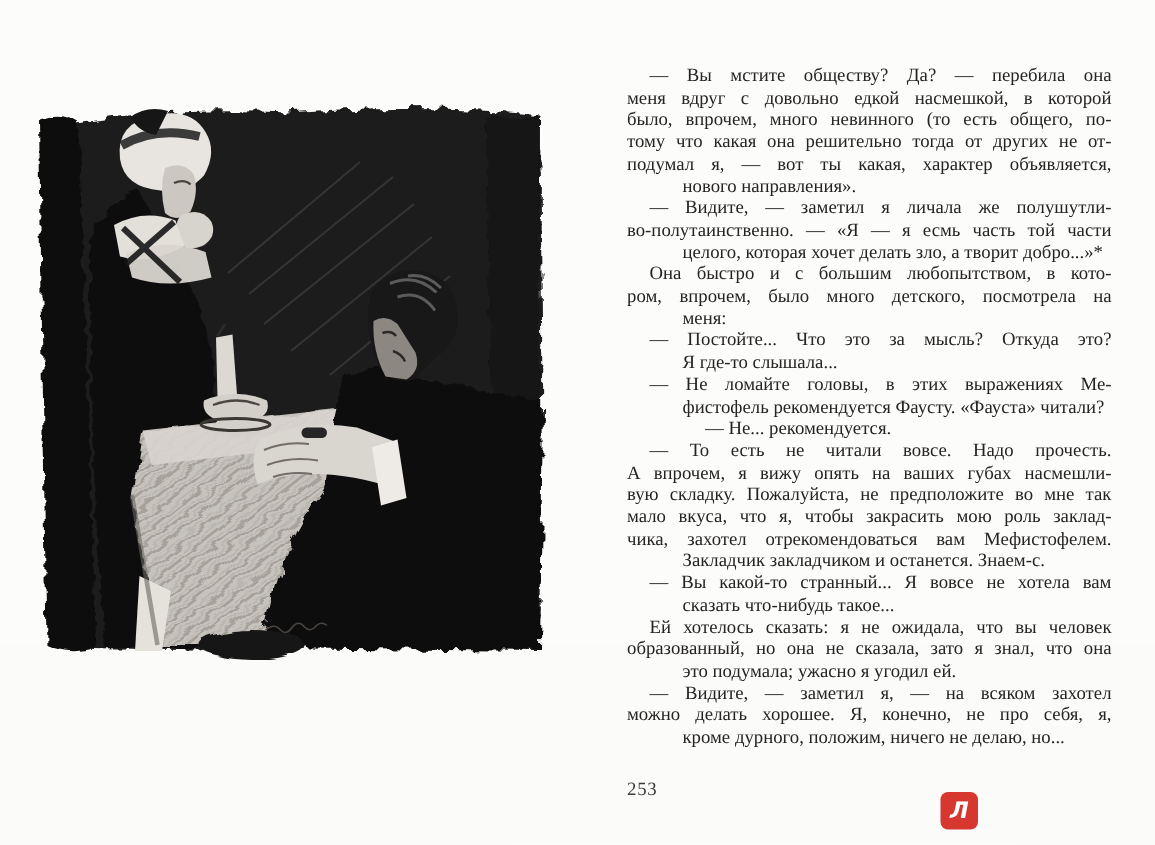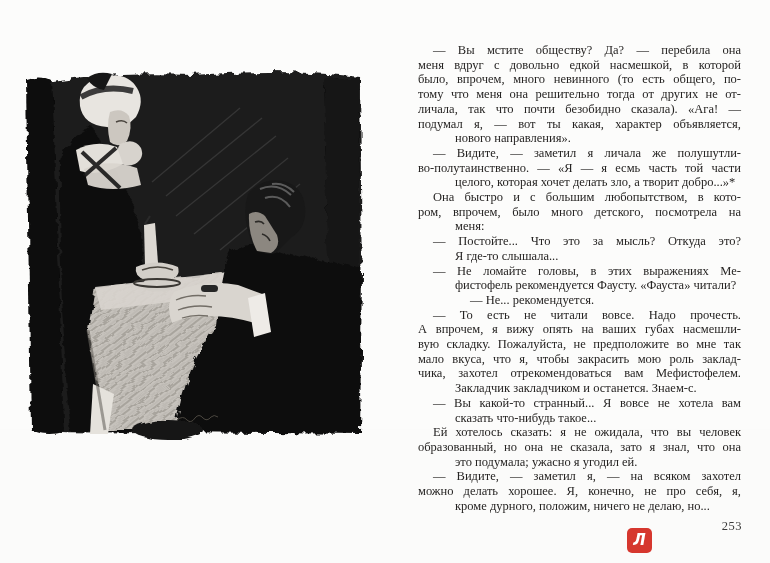--- a/index.html
+++ b/index.html
@@ -21,21 +21,21 @@
     position: absolute; left: 418px; top: 43px; width: 323px;
     color: #262423;
     font-size: 12.5px; line-height: 14.7px;
   }
   .para { margin: 0; }
   .line { text-align: justify; text-align-last: justify; white-space: normal; }
   .line.first { text-indent: 15px; }
   .line.last { text-align-last: left; margin-left: 37px; }
   .page-number {
     position: absolute; left: 418px; top: 519px; width: 324px;
-    text-align: right; font-size: 12.5px; color: #3a3a3a;
+    font-size: 12.5px; color: #3a3a3a;
     letter-spacing: 0.5px;
   }
   .watermark {
     position: absolute; left: 627px; top: 528px;
     width: 25px; height: 25px; border-radius: 5px;
     display: flex; align-items: center; justify-content: center;
     color: #ffffff;
     font-family: "DejaVu Sans", sans-serif;
     font-weight: bold; font-style: italic; font-size: 15px;
     padding-bottom: 1px; box-sizing: border-box;
@@ -117,22 +117,21 @@
 
     <path d="M153,356 q6,-5 10,0 q4,4 8,-2 q4,-5 8,0 q4,4 8,-1 q3,-3 7,0" fill="none" stroke="#4a463f" stroke-width="1"></path>
     <ellipse cx="144" cy="366" rx="35" ry="10" fill="#191919" filter="url(#rough2)"></ellipse>
   </svg>
 
   <div class="text-column">
       <div class="para">
         <div class="line first">— Вы мстите обществу? Да? — перебила она</div>
         <div class="line">меня вдруг с довольно едкой насмешкой, в которой</div>
         <div class="line">было, впрочем, много невинного (то есть общего, по-</div>
-        <div class="line">тому что меня она решительно тогда от других не от-</div>
-        <div class="line">личала, так что почти безобидно сказала). «Ага! —</div>
+        <div class="line">тому что какая она решительно тогда от других не от-</div>
         <div class="line">подумал я, — вот ты какая, характер объявляется,</div>
         <div class="line last">нового направления».</div>
       </div>
       <div class="para">
         <div class="line first">— Видите, — заметил я личала же полушутли-</div>
         <div class="line">во-полутаинственно. — «Я — я есмь часть той части</div>
         <div class="line last">целого, которая хочет делать зло, а творит добро...»*</div>
       </div>
       <div class="para">
         <div class="line first">Она быстро и с большим любопытством, в кото-</div>

